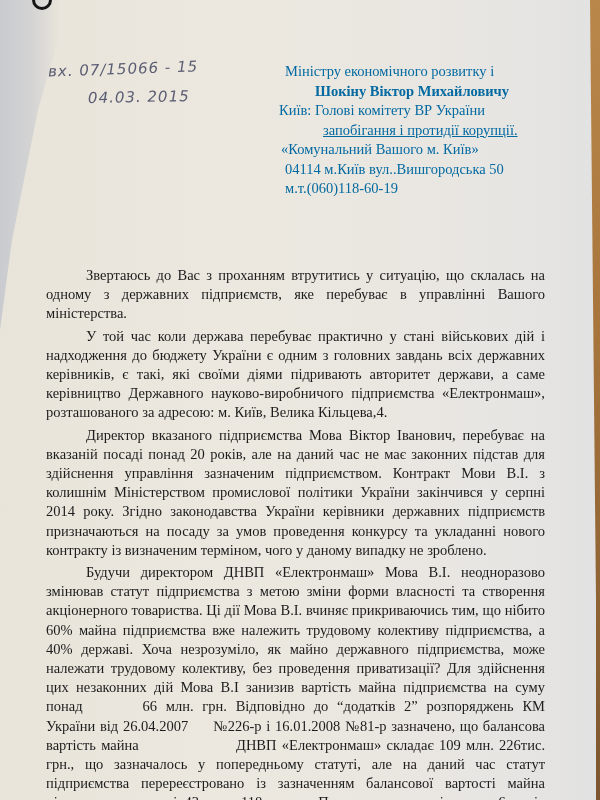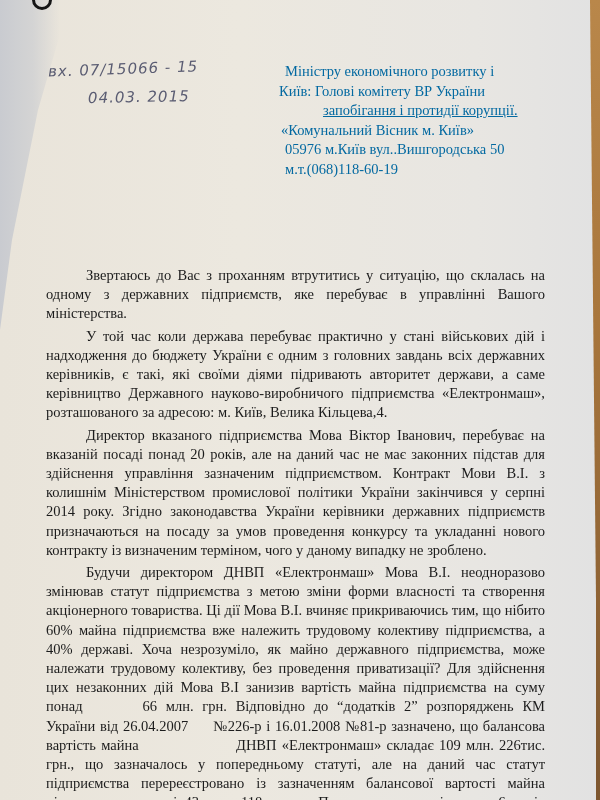--- a/index.html
+++ b/index.html
@@ -52,25 +52,26 @@
 
 <div class="paper"></div>
 <div class="curl"></div>
 <div class="ring"></div>
 
 <div class="handwritten hw-ref">вх. 07/15066 - 15</div>
 <div class="handwritten hw-date">04.03. 2015</div>
 
 <div class="addressee">
   <div class="line">Міністру економічного розвитку і</div>
+  <div class="line bold ind1">Шокіну Віктор Михайловичу</div>
   <div class="line" style="margin-left:-6px">Київ: Голові комітету ВР України</div>
   <div class="line ind2">запобігання і протидії корупції.</div>
-  <div class="line" style="margin-left:-4px">«Комунальний Вісник м. Київ»</div>
-  <div class="line">05976 м.Київ вул..Вишгородська 50</div>
-  <div class="line">м.т.(068)118-60-19</div>
+  <div class="line" style="margin-left:-4px">«Комунальний Вашого м. Київ»</div>
+  <div class="line">04114 м.Київ вул..Вишгородська 50</div>
+  <div class="line">м.т.(060)118-60-19</div>
 </div>
 
 <div class="body-text">
   <p>Звертаюсь до Вас з проханням втрутитись у ситуацію, що склалась на одному з державних підприємств, яке перебуває в управлінні Вашого міністерства.</p>
   <p>У той час коли держава перебуває практично у стані військових дій і надходження до бюджету України є одним з головних завдань всіх державних керівників, є такі, які своїми діями підривають авторитет держави, а саме керівництво Державного науково-виробничого підприємства «Електронмаш», розташованого за адресою: м. Київ, Велика Кільцева,4.</p>
   <p>Директор вказаного підприємства Мова Віктор Іванович, перебуває на вказаній посаді понад 20 років, але на даний час не має законних підстав для здійснення управління зазначеним підприємством. Контракт Мови В.І. з колишнім Міністерством промислової політики України закінчився у серпні 2014 року. Згідно законодавства України керівники державних підприємств призначаються на посаду за умов проведення конкурсу та укладанні нового контракту із визначеним терміном, чого у даному випадку не зроблено.</p>
   <p><span>Будучи директором ДНВП «Електронмаш» Мова В.І. неодноразово змінював статут підприємства з метою зміни форми власності та створення акціонерного товариства. Ці дії Мова В.І. вчиняє прикриваючись тим, що нібито 60% майна підприємства вже належить трудовому колективу підприємства, а 40% державі. Хоча незрозуміло, як майно державного підприємства, може належати трудовому колективу, без проведення приватизації? Для здійснення цих незаконних дій Мова В.І занизив вартість майна підприємства на суму понад</span><span class="gap"></span><span>66 млн. грн.  Відповідно до “додатків 2”  розпоряджень  КМ України від 26.04.2007</span><span class="gap2"></span> <span>№226-р і 16.01.2008 №81-р зазначено, що балансова вартість майна</span><span class="gap3"></span> <span>ДНВП «Електронмаш» складає 109 млн. 226тис. грн., що зазначалось у попередньому статуті, але на даний час статут підприємства перереєстровано із зазначенням балансової вартості майна підприємства у сумі 43 млн. 118тис.грн. Питання, куди поділось за 6 років державне майно на суму понад 66 млн. грн.????</span></p>
 </div>
 
 </body></html>

